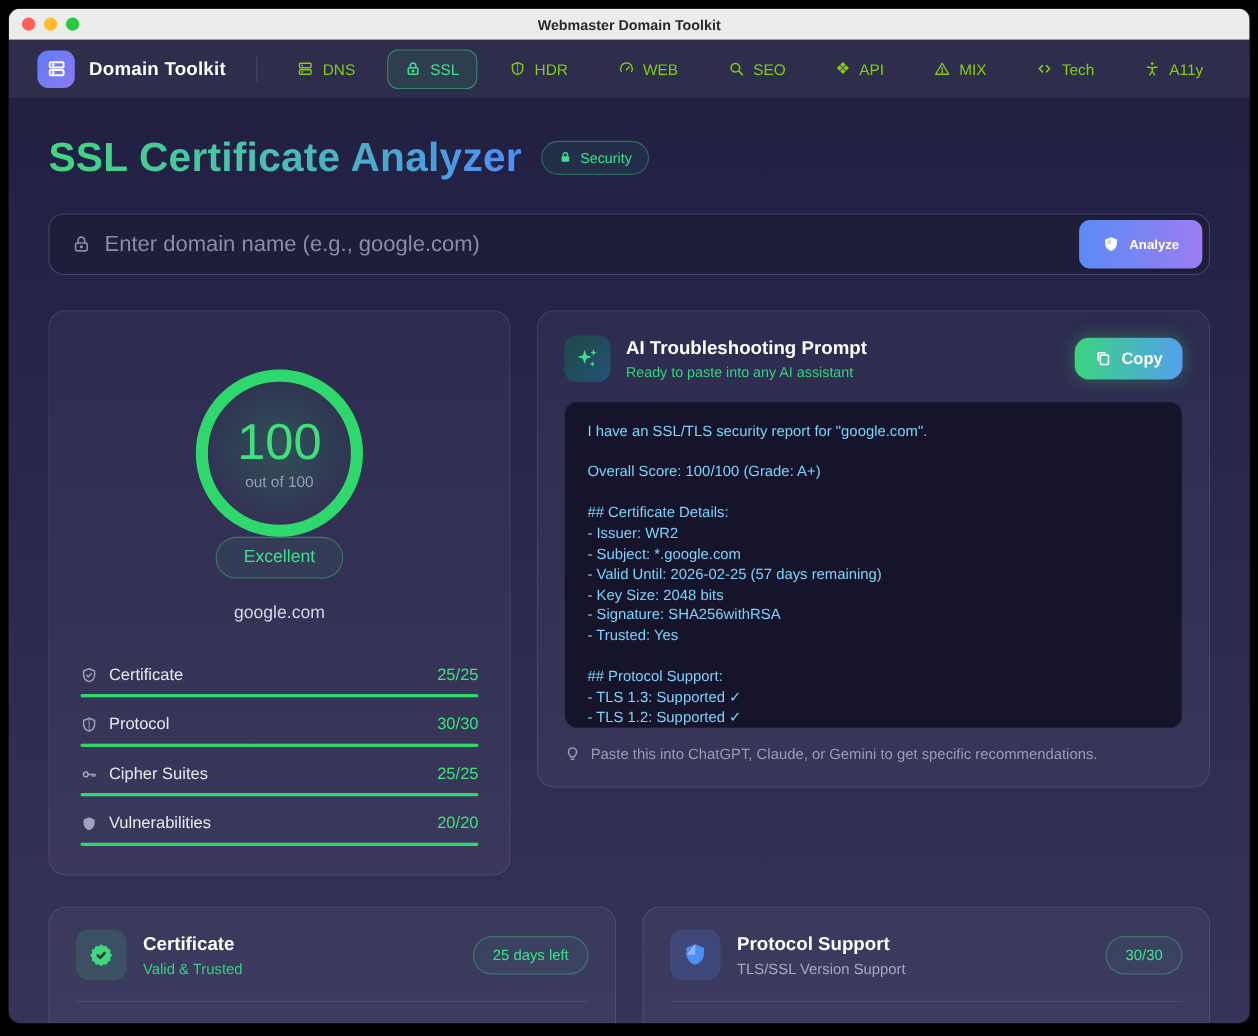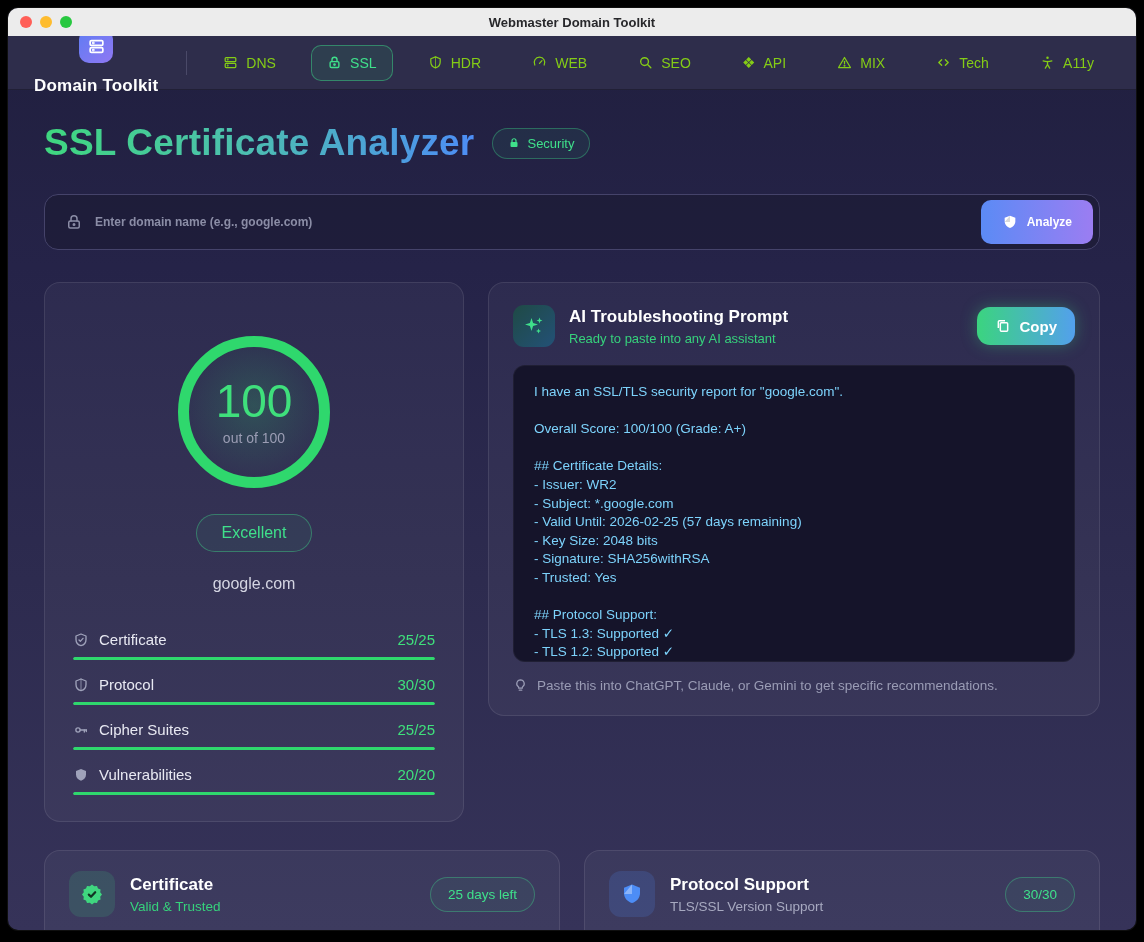--- a/index.html
+++ b/index.html
@@ -14,21 +14,21 @@
 
   
   .titlebar { height:28px; background:#ececec; display:flex; align-items:center; position:relative; }
   .lights { position:absolute; left:12px; top:8px; display:flex; gap:8px; }
   .light { width:12px; height:12px; border-radius:50%; }
   .light.red { background:#ff5f57; } .light.yellow { background:#febc2e; } .light.green { background:#28c840; }
   .titlebar-title { flex:1; text-align:center; font-size:13px; font-weight:700; color:#28282b; }
 
   
   .navbar { height:54px; background:#2e2d4b; display:flex; align-items:center; padding:0 26px; border-bottom:1px solid rgba(0,0,0,0.28); }
-  .brand { display:flex; align-items:center; gap:13px;flex-direction:column; }
+  .brand { display:flex; align-items:center; gap:13px; }
   .brand-logo { width:34px; height:34px; border-radius:10px; background:linear-gradient(135deg,#5f7cf3,#8f78f3); display:flex; align-items:center; justify-content:center; flex:0 0 auto; }
   .brand-name { font-size:17px; font-weight:700; color:#ffffff; letter-spacing:.2px; }
   .nav-divider { width:1px; height:24px; background:#4a4968; margin:0 20px 0 28px; }
   .nav-items { flex:1; display:flex; justify-content:space-between; align-items:center; }
   .nav-item { display:flex; align-items:center; gap:8px; color:#84cc16; font-size:14px; padding:9px 15px; border-radius:10px; border:1px solid transparent; cursor:pointer; }
   .nav-item svg, .nav-item .glyph { flex:0 0 auto; }
   .nav-item .glyph { font-size:15px; line-height:1; }
   .nav-item.active { color:#3fe08b; background:rgba(47,213,122,0.10); border-color:rgba(63,224,139,0.45); }
 
   
@@ -37,38 +37,38 @@
   .page-title {
     font-size:37px; font-weight:700; letter-spacing:.2px;
     background:linear-gradient(90deg,#3fd77f 0%, #4cc0ae 45%, #4d8df6 100%);
     -webkit-background-clip:text; background-clip:text; color:transparent;
   }
   .sec-badge { display:flex; align-items:center; gap:7px; padding:7px 15px; border-radius:999px;
     border:1px solid rgba(63,224,139,0.35); background:rgba(63,224,139,0.07); color:#3fe08b; font-size:13px; }
 
   .search-row { margin-top:30px; height:56px; border:1px solid #45436a; background:rgba(28,27,52,0.7);
     border-radius:14px; display:flex; align-items:center; padding:0 6px 0 20px; }
-  .search-input { flex:1; background:transparent; border:none; outline:none; color:#cfd0e0; font-size:12px; padding:0 12px; font-family:"Liberation Sans", sans-serif;font-weight:bold; }
+  .search-input { flex:1; background:transparent; border:none; outline:none; color:#cfd0e0; font-size:20px; padding:0 12px; font-family:"Liberation Sans", sans-serif; }
   .search-input::placeholder { color:#8b8da6; }
   .analyze-btn { height:44px; padding:0 21px; border-radius:10px; border:none; cursor:pointer;
     background:linear-gradient(90deg,#5b8bf5,#9b7df2); color:#fff; font-size:12px; font-weight:700;
     display:flex; align-items:center; gap:9px; font-family:"Liberation Sans", sans-serif; }
 
   .content-grid { margin-top:32px; display:grid; grid-template-columns:420px 1fr; gap:24px; align-items:start; }
   .card { background:rgba(255,255,255,0.04); border:1px solid rgba(255,255,255,0.09); border-radius:16px; }
 
   
   .score-card { padding:41px 28px 26px; }
   .score-top { text-align:center; }
   .circle { width:152px; height:152px; margin:12px auto 0; border-radius:50%; border:11px solid #2fd86d;
     background:radial-gradient(circle at 50% 45%, rgba(47,216,109,0.20), rgba(47,216,109,0.02) 72%);
     display:flex; flex-direction:column; align-items:center; justify-content:center; }
   .score-num { font-size:46px; font-weight:500; color:#3fe07c; line-height:1; }
   .score-outof { margin-top:6px; font-size:14px; color:#9b9db4; }
-  .grade-pill { display:inline-block; margin-top:26px; padding:9px 25px; border-radius:999px;
+  .grade-pill { display:inline-block; padding:9px 25px; border-radius:999px;
     border:1px solid rgba(63,224,139,0.40); background:rgba(63,224,139,0.06); color:#3fe08b; font-size:16px; }
   .domain { margin-top:23px; font-size:16px; color:#d4d5e2; }
   .cat-list { margin-top:38px; display:flex; flex-direction:column; gap:16px; }
   .cat-head { display:flex; align-items:center; justify-content:space-between; }
   .cat-left { display:flex; align-items:center; gap:10px; color:#e8e9f2; font-size:15px; }
   .cat-left svg { color:#9fa2ba; }
   .cat-score { color:#3fe07c; font-size:15px; font-weight:500; }
   .cat-track { margin-top:9px; height:3px; border-radius:2px; background:rgba(255,255,255,0.08); overflow:hidden; }
   .cat-fill { height:100%; background:#2fd86d; border-radius:2px; }
 

